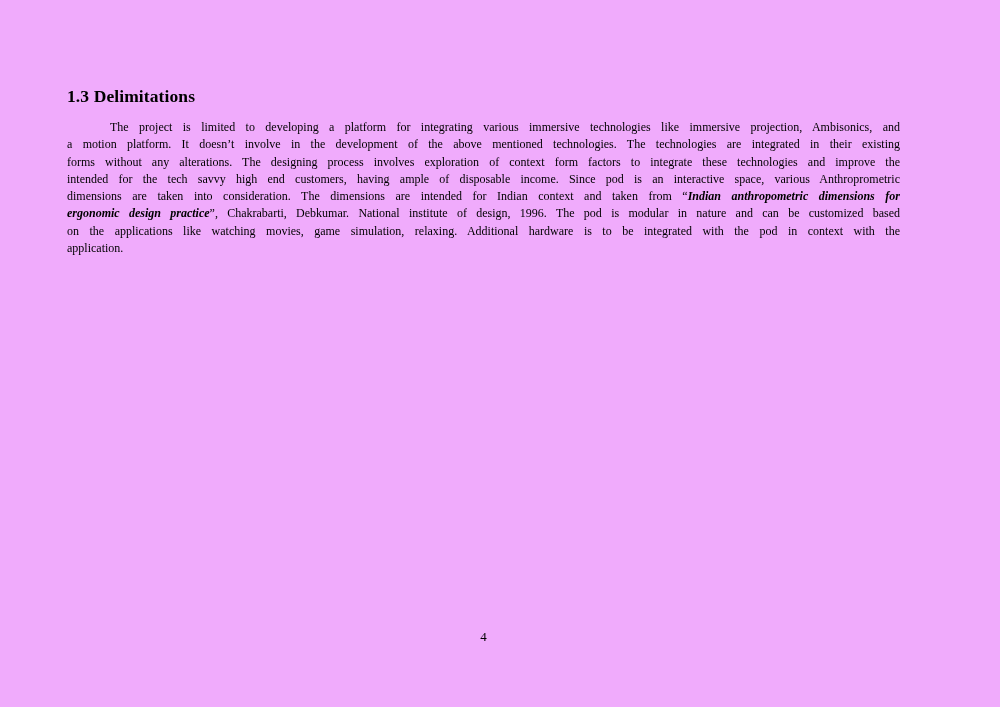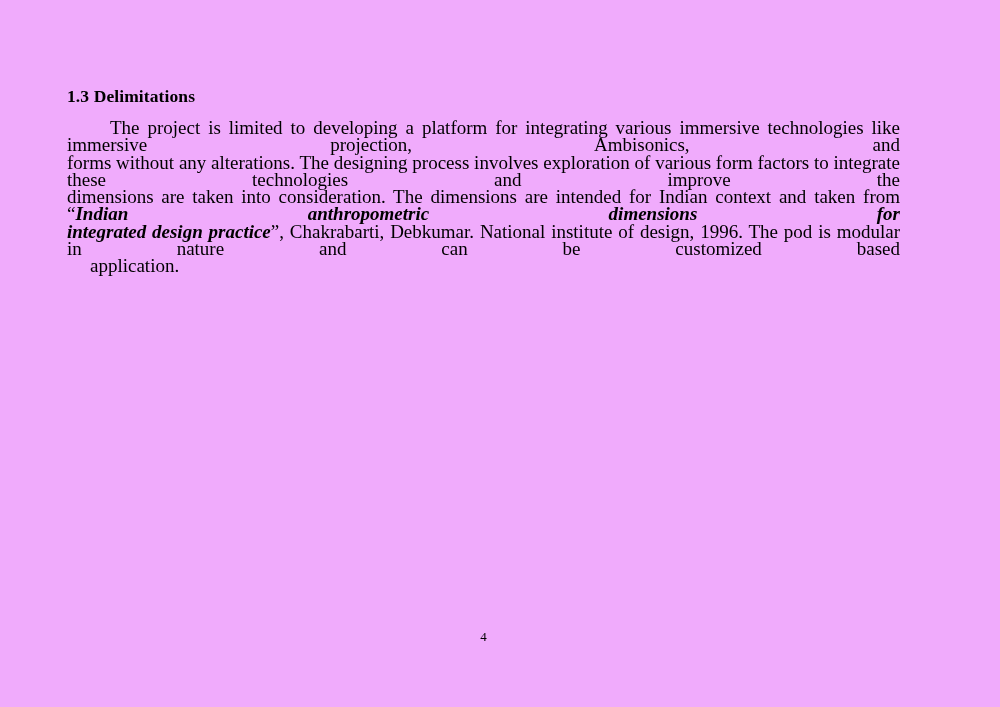--- a/index.html
+++ b/index.html
@@ -30,34 +30,33 @@
     width: 833px;
   }
   .heading {
     font-size: 17.5px;
     line-height: 21px;
     font-weight: bold;
     margin: 0 0 12px 0;
     letter-spacing: 0.1px;
   }
   .paragraph {
-    font-size: 19px;
+    font-size: 12px;
     line-height: 17.25px;
   }
   .para-line {
     text-align: justify;
     text-align-last: justify;
     text-justify: inter-word;
   }
   .para-line.indent {
     text-indent: 43px;
   }
   .para-line.last {
     text-align-last: left;
-    margin-left: 23px;
   }
   .italic {
     font-style: italic;
     font-weight: bold;
   }
   .page-number {
     position: absolute;
     left: 67px;
     top: 629px;
     width: 833px;
@@ -67,20 +66,23 @@
   }
 </style>
 </head>
 <body>
 
 <div class="page">
   <div class="content">
     <h1 class="heading">1.3 Delimitations</h1>
     <div class="paragraph">
         <div class="para-line indent"><span>The project is limited to developing a platform for integrating various immersive technologies like immersive projection, Ambisonics, and</span></div>
-        <div class="para-line"><span>forms without any alterations. The designing process involves exploration of various form factors to integrate these technologies and improve the</span></div>
+        <div class="para-line"><span>a motion platform. It doesn’t involve in the development of the above mentioned technologies. The technologies are integrated in their existing</span></div>
+        <div class="para-line"><span>forms without any alterations. The designing process involves exploration of context form factors to integrate these technologies and improve the</span></div>
+        <div class="para-line"><span>intended for the tech savvy high end customers, having ample of disposable income. Since pod is an interactive space, various Anthroprometric</span></div>
         <div class="para-line"><span>dimensions are taken into consideration. The dimensions are intended for Indian context and taken from “</span><span class="italic">Indian anthropometric dimensions for</span></div>
-        <div class="para-line"><span class="italic">integrated design practice</span><span>”, Chakrabarti, Debkumar. National institute of design, 1996. The pod is modular in nature and can be customized based</span></div>
+        <div class="para-line"><span class="italic">ergonomic design practice</span><span>”, Chakrabarti, Debkumar. National institute of design, 1996. The pod is modular in nature and can be customized based</span></div>
+        <div class="para-line"><span>on the applications like watching movies, game simulation, relaxing. Additional hardware is to be integrated with the pod in context with the</span></div>
         <div class="para-line last"><span>application.</span></div>
       </div>
   </div>
   <div class="page-number">4</div>
 </div>
 
 </body></html>

